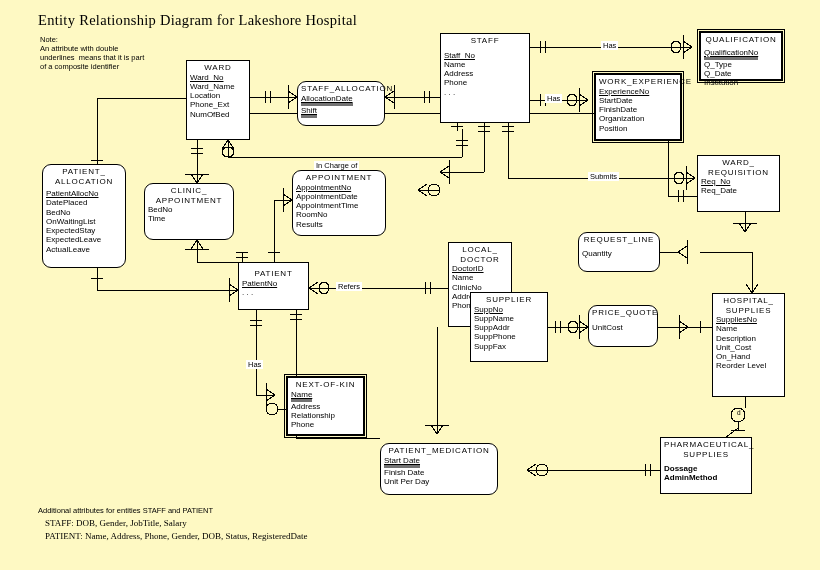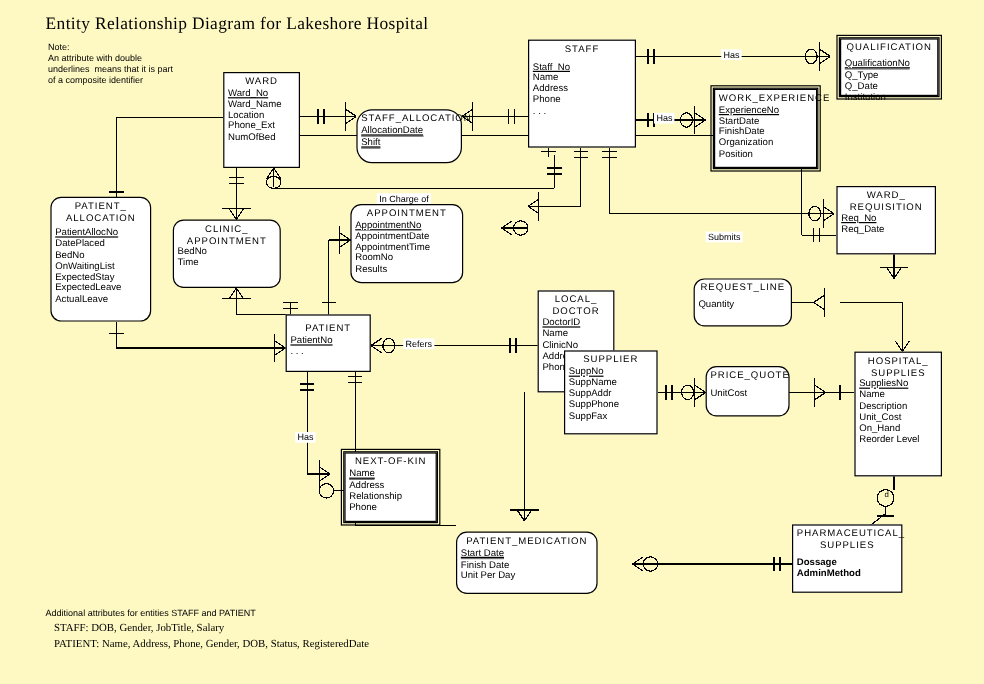--- a/index.html
+++ b/index.html
@@ -86,21 +86,21 @@
     line-height: 9.3px;
     color: #000;
     white-space: pre;
   }
   .ent-attrs div { white-space: pre; }
   .attr-pk {
     text-decoration: underline;
     text-underline-offset: 1px;
   }
   .attr-pk2 {
-    border-bottom: 1px solid #737373;
+    border-bottom: 3px solid #737373;
     display: inline-block;
     line-height: 8.2px;
     text-decoration: underline;
     text-underline-offset: 1px;
   }
 
   
   .rel-label {
     position: absolute;
     font-size: 7.5px;
@@ -279,21 +279,21 @@
 
   <div class="footer-head" style="left:38px; top:506px;">Additional attributes for entities STAFF and PATIENT</div>
   <div class="footer-line" style="left:45px; top:518px;">STAFF: DOB, Gender, JobTitle, Salary</div>
   <div class="footer-line" style="left:45px; top:531px;">PATIENT: Name, Address, Phone, Gender, DOB, Status, RegisteredDate</div>
 
   <div class="entity" style="left:186px; top:60px; width:64px; height:80px;">
     <div class="ent-title">WARD</div>
     <div class="ent-attrs"><div><span class="attr-pk">Ward_No</span></div><div><span>Ward_Name</span></div><div><span>Location</span></div><div><span>Phone_Ext</span></div><div><span>NumOfBed</span></div></div>
   </div>
 
-  <div class="entity weak" style="left:297px; top:91px; width:88px; height:45px;border-radius:13px;">
+  <div class="entity weak" style="left:297px; top:81px; width:88px; height:45px;">
     <div class="ent-title">STAFF_ALLOCATION</div>
     <div class="ent-attrs"><div><span class="attr-pk2">AllocationDate</span></div><div><span class="attr-pk2">Shift</span></div></div>
   </div>
 
   <div class="entity" style="left:440px; top:33px; width:90px; height:90px;">
     <div class="ent-title">STAFF</div>
     <div class="ent-attrs" style="padding-top:5px;"><div><span class="attr-pk">Staff_No</span></div><div><span>Name</span></div><div><span>Address</span></div><div><span>Phone</span></div><div><span>. . .</span></div></div>
   </div>
 
   <div class="entity double" style="left:700px; top:32px; width:82px; height:48px;">
@@ -373,18 +373,18 @@
 
   <div class="entity" style="left:660px; top:437px; width:92px; height:57px;">
     <div class="ent-title">PHARMACEUTICAL_
 SUPPLIES</div>
     <div class="ent-attrs" style="padding-top:5px;font-weight:bold;"><div><span>Dossage</span></div><div><span>AdminMethod</span></div></div>
   </div>
 
   <div class="rel-label" style="left:601px; top:41px;">Has</div>
   <div class="rel-label" style="left:545px; top:94px;">Has</div>
   <div class="rel-label" style="left:314px; top:151px;margin-top:10px;">In Charge of</div>
-  <div class="rel-label" style="left:588px; top:172px;margin-top:21px;">Submits</div>
+  <div class="rel-label" style="left:588px; top:172px;">Submits</div>
   <div class="rel-label" style="left:336px; top:282px;">Refers</div>
   <div class="rel-label" style="left:246px; top:360px;">Has</div>
   <div class="rel-label" style="left:735px; top:409px; font-size:6.5px; background:transparent;">d</div>
 
 </div>
 
 </body></html>

